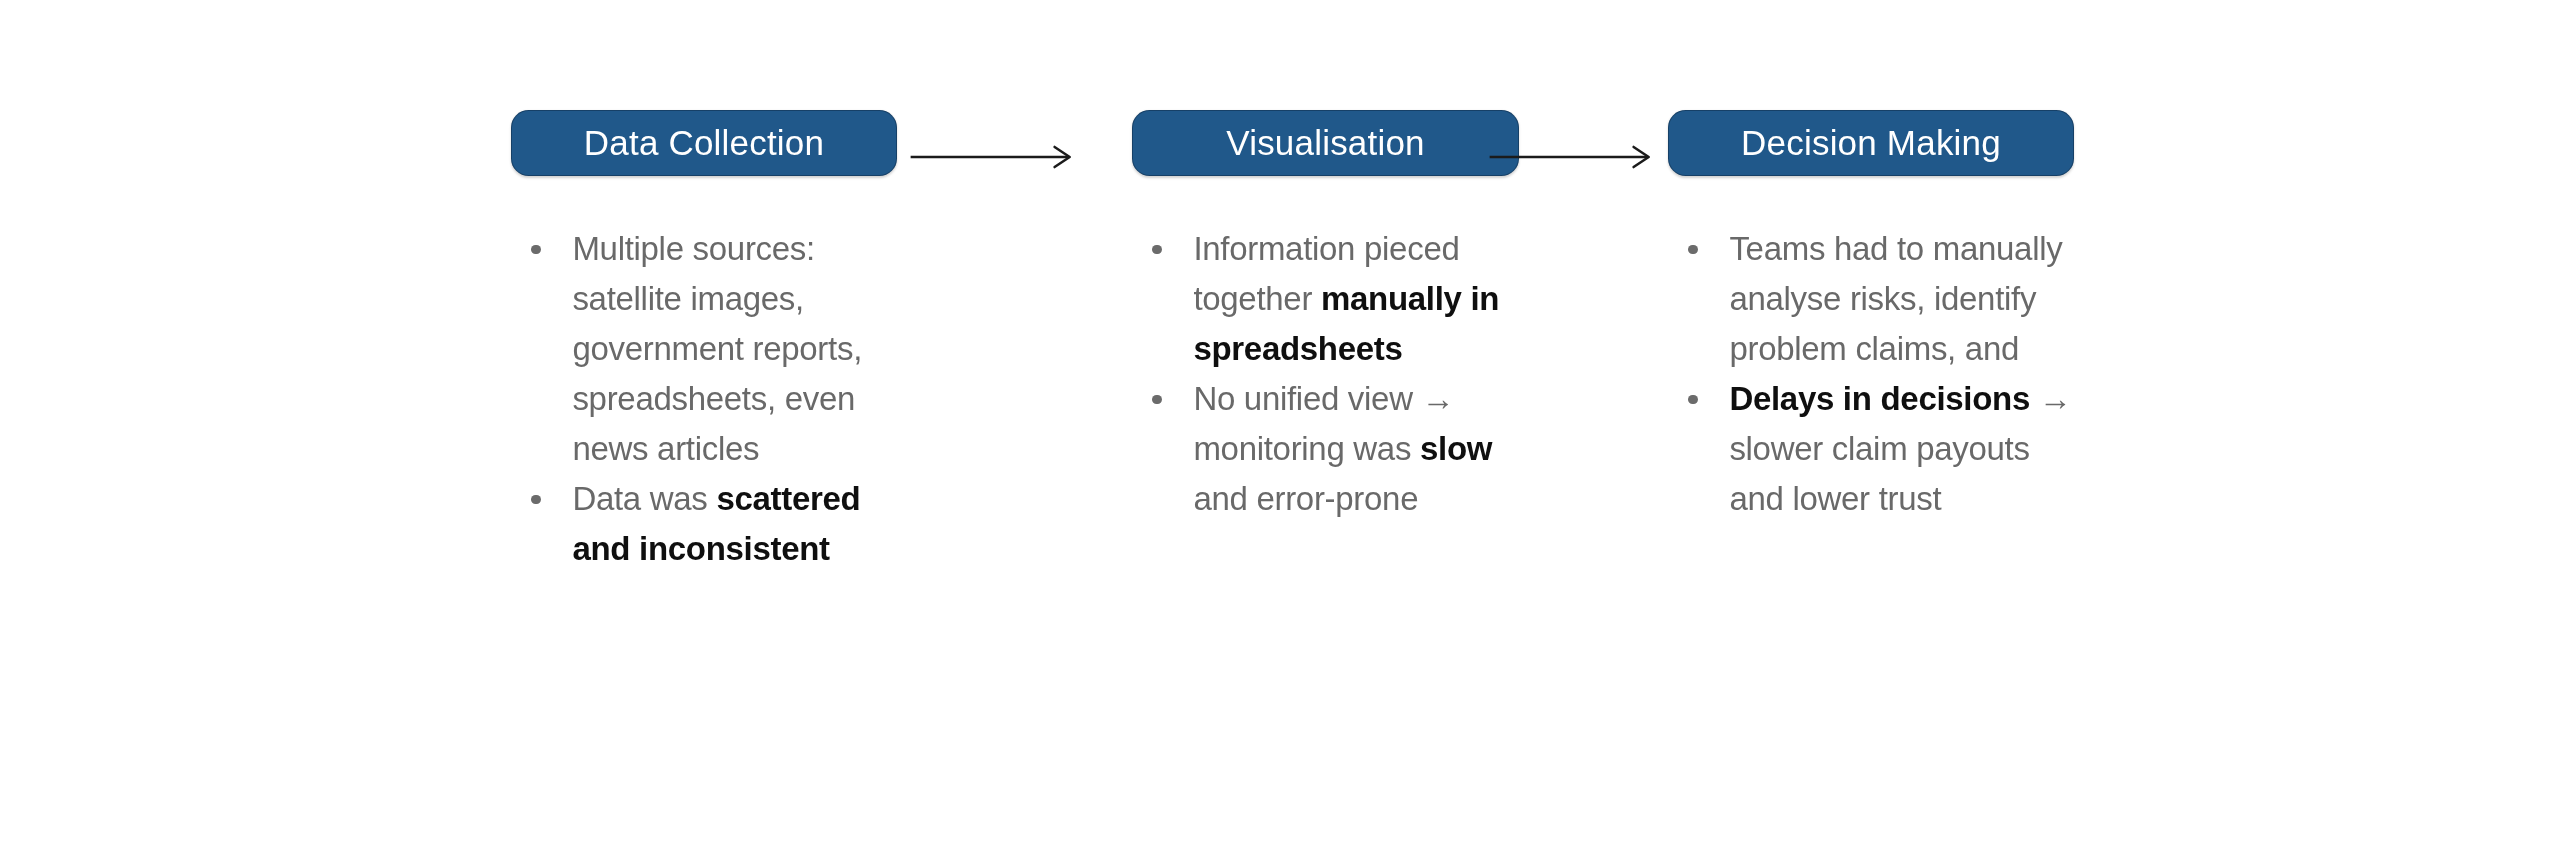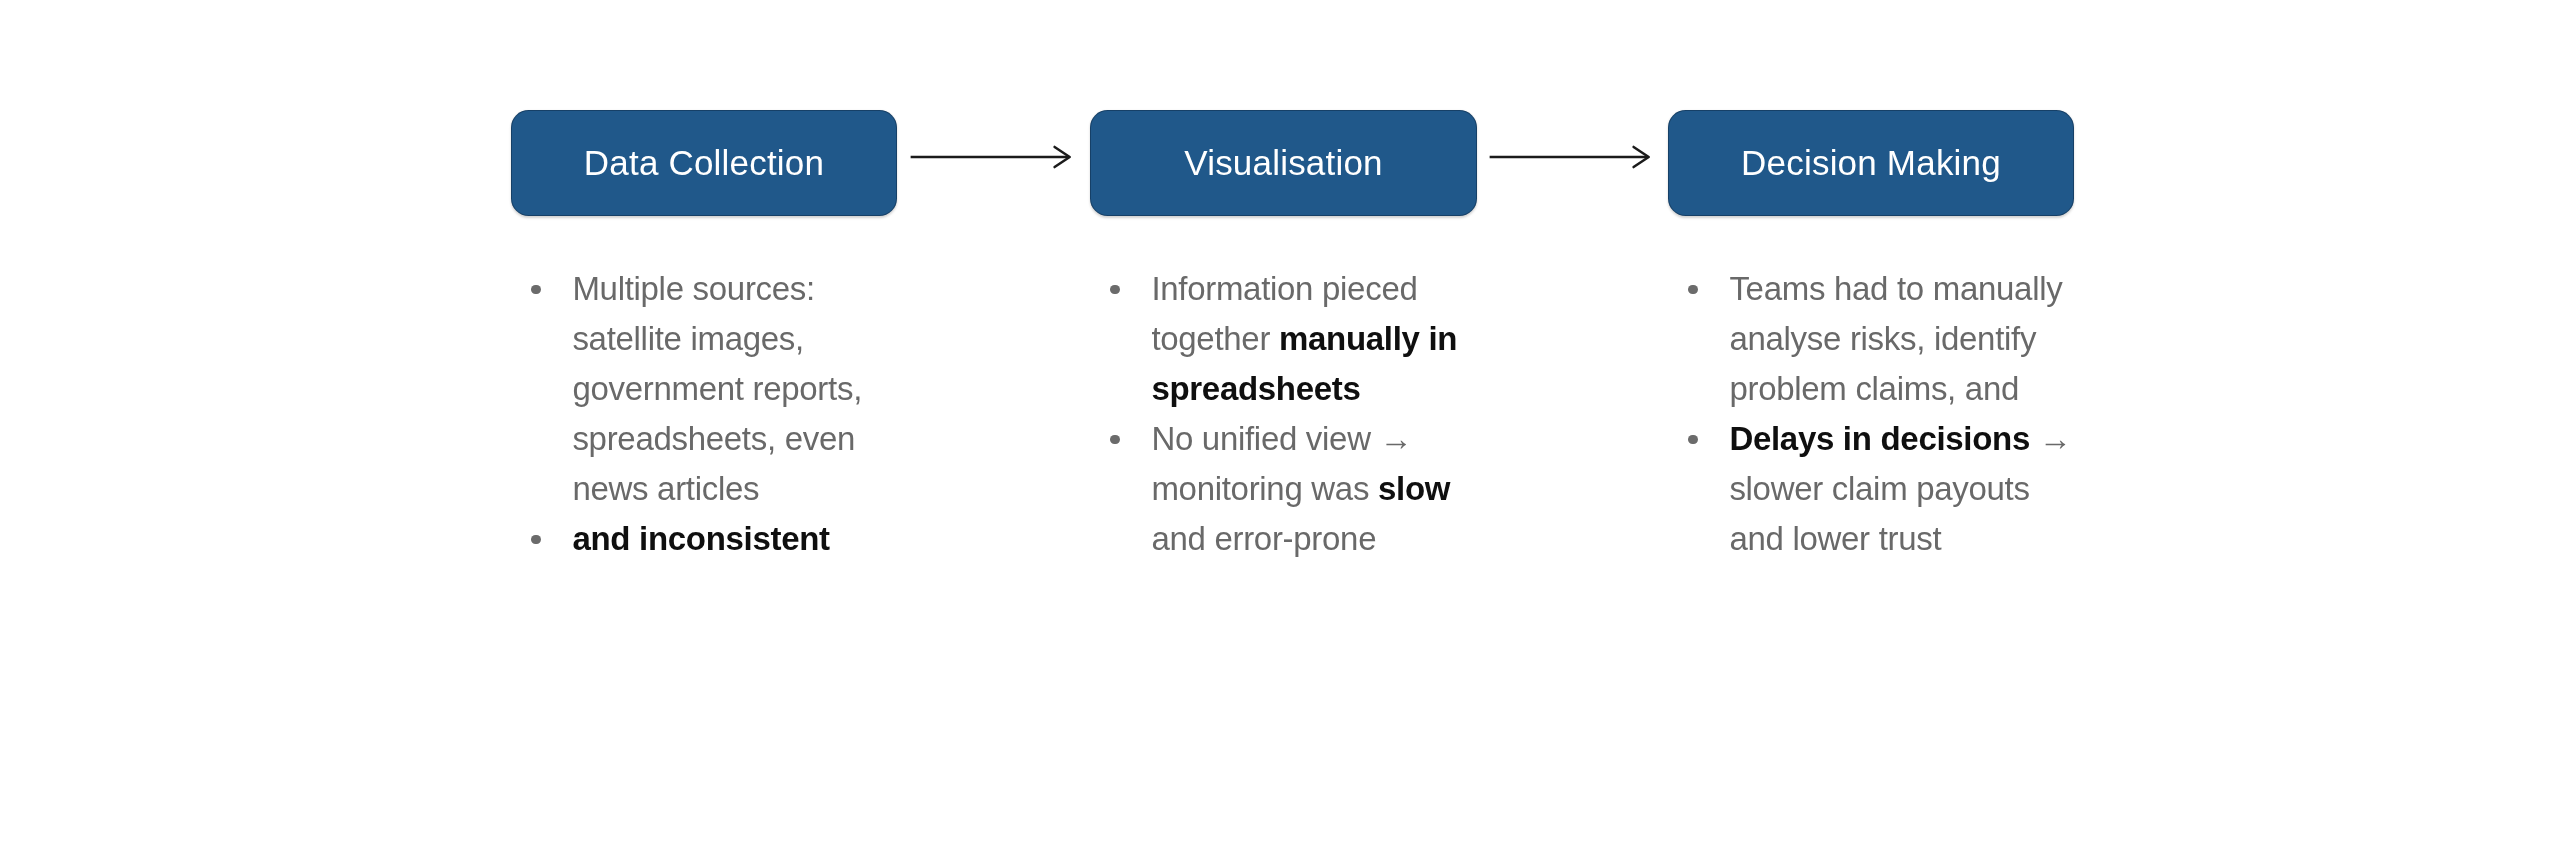--- a/index.html
+++ b/index.html
@@ -18,25 +18,25 @@
     background:var(--bg);
     font-family:"Liberation Sans", sans-serif;
     position:relative;
     overflow:hidden;
   }
   .canvas{position:absolute;inset:0;}
 
   
   .stage-col{position:absolute;top:110px;}
   .col-0{left:511px;}
-  .col-1{left:1090px;}
+  .col-1{left:1132px;}
   .col-2{left:1668px;}
 
   .stage-box{
-    height:106px;
+    height:66px;
     border-radius:17.6px;
     background:var(--stage-fill);
     border:1.3px solid var(--stage-border);
     box-sizing:border-box;
     display:flex;align-items:center;justify-content:center;
     box-shadow:0 1.3px 2.5px rgba(0,0,0,0.18);
   }
   .col-0 .stage-box{width:386px;}
   .col-1 .stage-box{width:387px;}
   .col-2 .stage-box{width:406px;}
@@ -98,20 +98,21 @@
           <li>
             <span class="dot"></span>
             <div class="line"><span class="seg">Multiple sources:</span></div>
             <div class="line"><span class="seg">satellite images,</span></div>
             <div class="line"><span class="seg">government reports,</span></div>
             <div class="line"><span class="seg">spreadsheets, even</span></div>
             <div class="line"><span class="seg">news articles</span></div>
           </li>
           <li>
             <span class="dot"></span>
+            <div class="line"><span class="seg">Data was </span><span class="seg seg-bold">scattered</span></div>
             <div class="line"><span class="seg seg-bold">and inconsistent</span></div>
           </li>
         </ul>
   </section>
 
   <section class="stage-col col-1">
     <div class="stage-box">
       <span class="stage-title">Visualisation</span>
     </div>
     <ul class="bullets">

